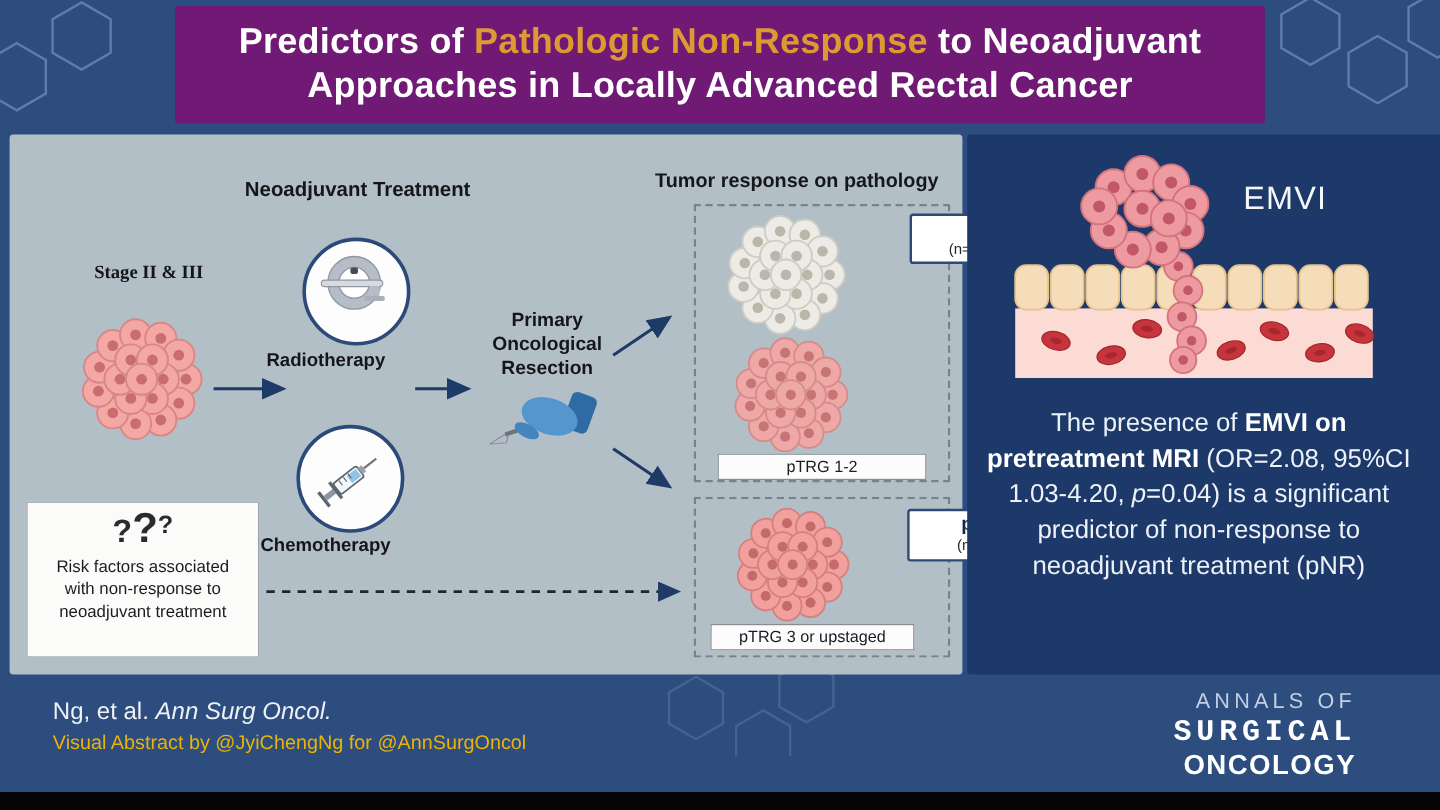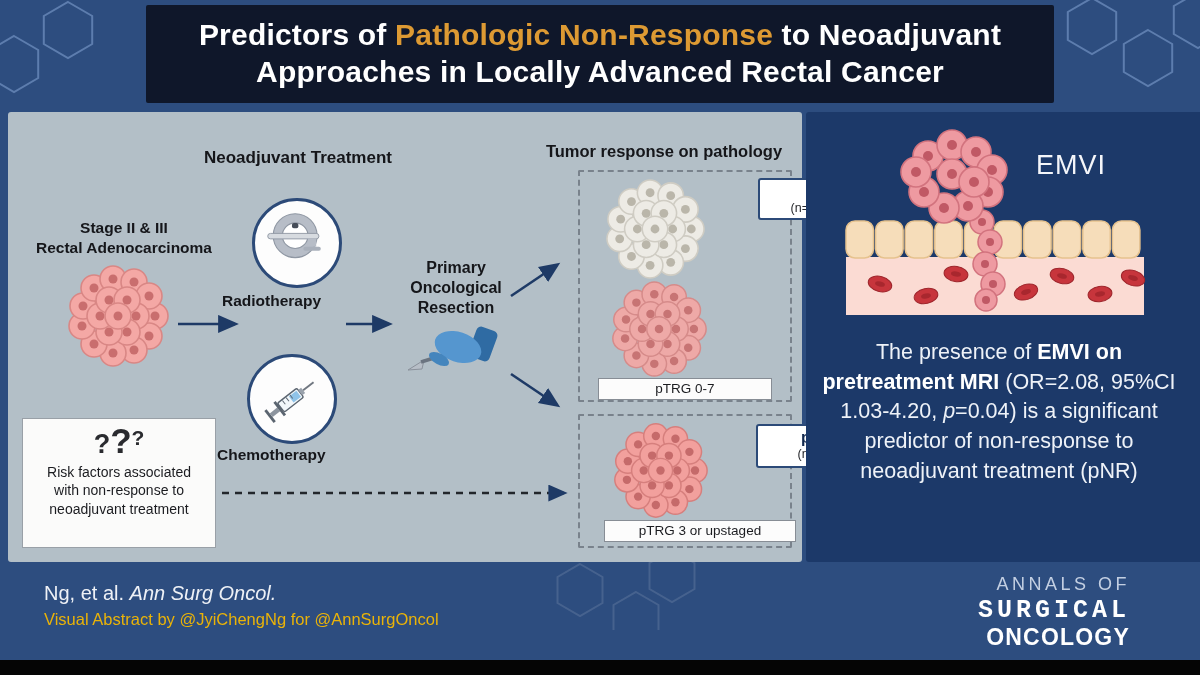--- a/index.html
+++ b/index.html
@@ -1,36 +1,36 @@
 <!DOCTYPE html>
 <html><head>
 <meta charset="utf-8">
 <style>
   * { margin:0; padding:0; box-sizing:border-box; }
   body { width:1200px; height:675px; font-family:"Liberation Sans", sans-serif; background:#000; }
   #stage { position:relative; width:1200px; height:675px; background:#2d4d7f; overflow:hidden; }
   .abs { position:absolute; }
 
   
-  #banner-plate { left:146px; top:5px; width:908px; height:98px; background:#0f172a; border-radius:2px;
+  #banner-plate { left:146px; top:5px; width:908px; height:98px; background:#701a75; border-radius:2px;
     display:flex; flex-direction:column; justify-content:center; align-items:center; }
   .title-line { color:#ffffff; font-weight:bold; font-size:30px; line-height:1.22; letter-spacing:.2px; white-space:nowrap; }
   .hl { color:#dd9a33; }
 
   
   .hex { fill:none; stroke:#5d7dae; stroke-width:2; }
   .hex-faint { fill:none; stroke:rgba(255,255,255,.12); stroke-width:2; }
 
   
   #left-panel { left:8px; top:112px; width:794px; height:450px; background:#b3bfc7; border-radius:3px; }
   #right-panel { left:806px; top:112px; width:416px; height:450px; background:#1c3969; border-radius:3px; }
 
   .hdr { font-weight:bold; color:#15161a; text-align:center; }
   #hdr-neo { left:180px; top:36px; width:220px; font-size:17px; }
-  #stage-label { left:10px; top:106px; width:212px; font-size:15.5px; line-height:1.3; }
+  #stage-label { left:10px; top:106px; width:212px; font-size:15.5px; line-height:1.3;font-family:Liberation Serif, serif; }
   #hdr-path { left:528px; top:30px; width:256px; font-size:16.5px; }
   #resection-label { left:392px; top:146px; width:112px; font-size:16px; line-height:1.25; }
   .lbl { color:#15161a; text-align:left; font-weight:bold; font-size:15.5px; }
   #lbl-radio { left:214px; top:180px; width:150px; }
   #lbl-chemo { left:209px; top:334px; width:150px; }
 
   .circle-icon { width:90px; height:90px; border-radius:50%; background:#fdfdfd; border:3px solid #2c4a78;
     display:flex; align-items:center; justify-content:center; }
   #circle-radio { left:244px; top:86px; }
   #circle-chemo { left:239px; top:242px; }
@@ -41,21 +41,21 @@
 
   .badge { background:#ffffff; border:2px solid #2c4a78; border-radius:3px; text-align:right; padding-top:3px;margin-left:48px; }
   .badge .code { font-weight:bold; font-size:16px; color:#13294e; line-height:1.15; }
   .badge .n { font-size:12.5px; color:#26272b; }
   #badge-pr  { left:702px; top:66px;  width:78px; height:42px; }
   #badge-pnr { left:700px; top:312px; width:80px; height:44px; }
 
   .grade-label { background:#fcfcfc; border:1px solid #878d95; text-align:center; font-size:13.5px;
     color:#1b1c20; line-height:20px; height:22px; }
   #lbl-ptrg02 { left:590px; top:266px; width:174px; }
-  #lbl-ptrg3  { left:596px; top:408px; width:192px; }
+  #lbl-ptrg3  { left:584px; top:408px; width:170px; }
 
   #risk-box { left:14px; top:306px; width:194px; height:130px; background:#fbfbfa; border:1px solid #99a0a7;
     text-align:center; padding-top:4px; }
   #risk-q { color:#2a2b2f; font-weight:bold; line-height:1; height:40px; }
   #risk-q .q1 { font-size:27px; } #risk-q .q2 { font-size:35px; } #risk-q .q3 { font-size:21px; position:relative; top:-8px; }
   .risk-line { font-size:14px; color:#1b1c20; line-height:1.32; }
 
   
   #emvi-title { left:190px; top:38px; width:150px; text-align:center; color:#f4f6fa; font-size:27px; letter-spacing:1px; }
   #finding { left:14px; top:226px; width:358px; text-align:center; color:#eef2f8; font-size:21.5px; line-height:1.38; }
@@ -138,21 +138,20 @@
     <div class="title-line"><span>Predictors of </span><span class="hl">Pathologic Non-Response</span><span> to Neoadjuvant</span></div>
     <div class="title-line">Approaches in Locally Advanced Rectal Cancer</div>
   </div>
 
   <div class="abs" id="left-panel">
 
     <div class="abs hdr" id="hdr-neo">Neoadjuvant Treatment</div>
 
     <div class="abs hdr" id="stage-label">
       <div>Stage II &amp; III</div>
-      <div>Rectal Adenocarcinoma</div>
     </div>
 
     <svg class="abs" style="left:58px;top:152px;--cell:#f4a8a5;--cellstroke:#d98785;--nuc:#c96e6e" width="104" height="104" viewBox="0 0 104 104">
         <use href="#cells"></use>
       </svg>
 
     <div class="abs circle-icon" id="circle-radio">
       <svg width="66" height="64" viewBox="0 0 70 70">
         <circle cx="33" cy="27" r="19" fill="#ffffff" stroke="#b7bdc7" stroke-width="10"></circle>
         <circle cx="33" cy="27" r="24" fill="none" stroke="#8f97a3" stroke-width="1.2"></circle>
@@ -202,21 +201,21 @@
     <svg class="abs" style="left:596px;top:66px;--cell:#edebe5;--cellstroke:#cfccc3;--nuc:#bab6aa" width="102" height="102" viewBox="0 0 104 104">
         <use href="#cells"></use>
       </svg>
     <div class="abs badge" id="badge-pr">
       <div class="code">pR</div>
       <div class="n">(n=352)</div>
     </div>
     <svg class="abs" style="left:602px;top:168px;opacity:.92;--cell:#f4a8a5;--cellstroke:#d98785;--nuc:#c96e6e" width="98" height="98" viewBox="0 0 104 104">
         <use href="#cells"></use>
       </svg>
-    <div class="abs grade-label" id="lbl-ptrg02">pTRG 0-7</div>
+    <div class="abs grade-label" id="lbl-ptrg02">pTRG 1-2</div>
 
     <div class="abs dash-box" id="box-pnr"></div>
     <svg class="abs" style="left:604px;top:310px;--cell:#f2a09d;--cellstroke:#d67f7d;--nuc:#c56a6a" width="97" height="97" viewBox="0 0 104 104">
         <use href="#cells"></use>
       </svg>
     <div class="abs badge" id="badge-pnr">
       <div class="code">pNR</div>
       <div class="n">(n=53)</div>
     </div>
     <div class="abs grade-label" id="lbl-ptrg3">pTRG 3 or upstaged</div>

